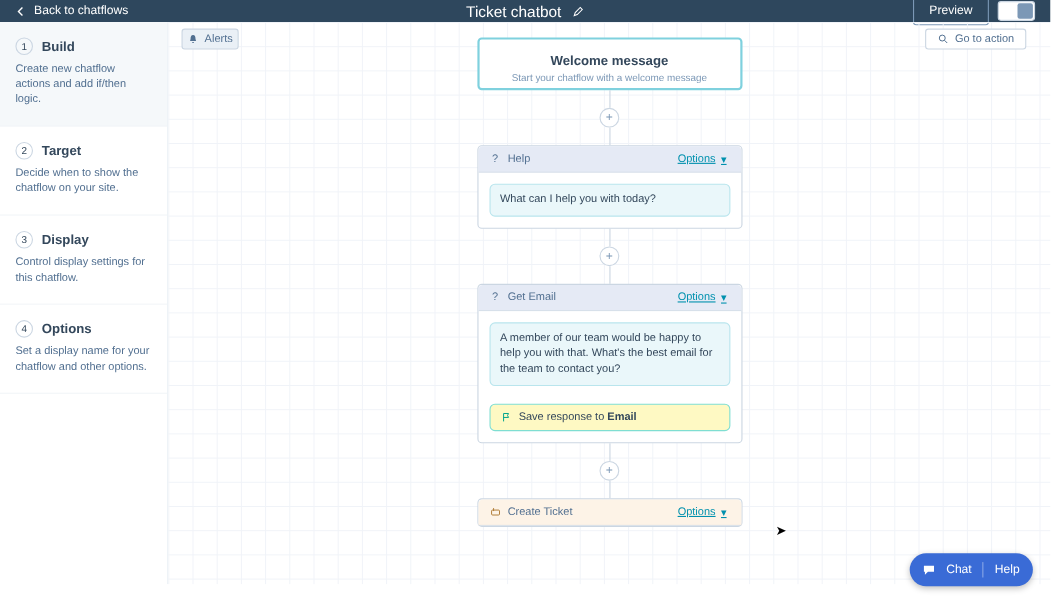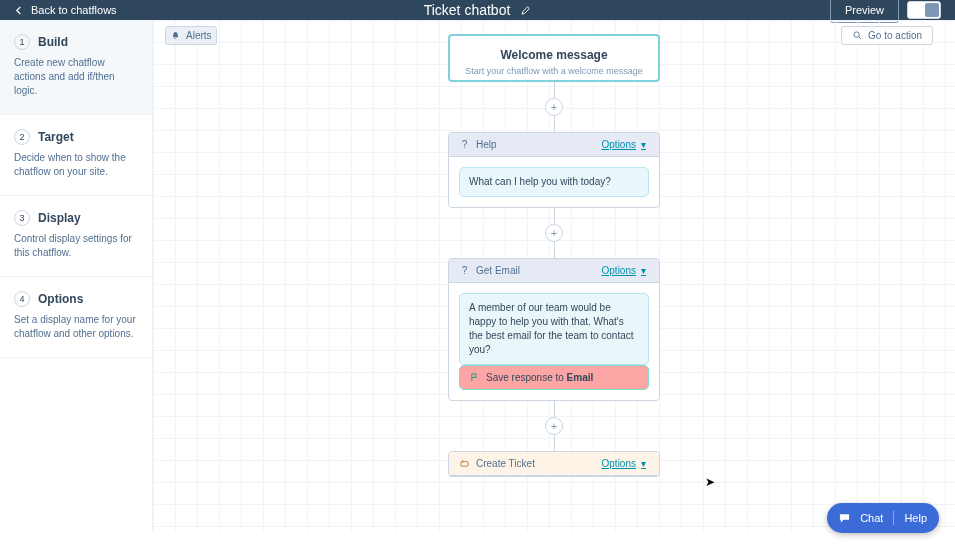--- a/index.html
+++ b/index.html
@@ -31,32 +31,32 @@
 .canvas { flex: 1; position: relative; overflow: auto; background-image: linear-gradient(#f0f3f8 1px, transparent 1px), linear-gradient(90deg, #f0f3f8 1px, transparent 1px); background-size: 22px 22px; padding: 14px 0 40px 0; }
 .canvas-inner { position: relative; width: 100%; }
 .canvas-scroll { display: flex; flex-direction: column; align-items: center; }
 
 
 .canvas-tools { position: absolute; top: 0; left: 0; right: 10px; display: flex; justify-content: space-between; padding: 6px 12px; z-index: 3; }
 .alerts-chip { background: #eaf0f6; border: 1px solid #cbd6e2; border-radius: 3px; padding: 3px 4px; font-size: 10px; color: #516f90; display: flex; align-items: center; gap: 5px; cursor: pointer; }
 .goto-chip { background: #fff; border: 1px solid #cbd6e2; border-radius: 3px; padding: 3px 10px; font-size: 10px; color: #516f90; display: flex; align-items: center; gap: 5px; cursor: pointer; }
 
 
-.flow-card { width: 212px; background: #fff; border: 1px solid #cbd6e2; border-radius: 4px; margin: 0 auto; }
+.flow-card { width: 241px; background: #fff; border: 1px solid #cbd6e2; border-radius: 4px; margin: 0 auto; }
 .flow-card.welcome { border-color: #7fd1de; border-width: 2px; }
 .welcome-head { text-align: center; padding: 12px 12px 4px; }
 .welcome-title { font-size: 12px; font-weight: 600; margin-bottom: 4px; }
 .welcome-sub { font-size: 9px; color: #7c98b6; }
 .card-header { background: #e5eaf5; border-bottom: 1px solid #cbd6e2; border-radius: 4px 4px 0 0; padding: 6px 10px; font-size: 10px; color: #516f90; display: flex; align-items: center; justify-content: space-between; }
 .card-header.orange { background: #fdf3e7; }
 .card-header-left { display: flex; align-items: center; gap: 6px; }
 .options-link { color: #0091ae; text-decoration: underline; font-size: 10px; display: flex; align-items: center; gap: 2px; cursor: pointer; }
 .card-body { padding: 10px; }
 .msg-bubble { background: #eaf7fa; border: 1px solid #b9e5ed; border-radius: 5px; padding: 7px 9px; font-size: 10px; color: #33475b; line-height: 1.4; }
-.save-bubble { background: #fca5a5; border: 1px solid #7fded2; border-radius: 5px; padding: 6px 9px; font-size: 10px; color: #33475b; display: flex; align-items: center; gap: 6px; margin-top: 0; }
+.save-bubble { background: #fef9c3; border: 1px solid #7fded2; border-radius: 5px; padding: 6px 9px; font-size: 10px; color: #33475b; display: flex; align-items: center; gap: 6px; margin-top: 16px; }
 .save-bubble b { font-weight: 700; }
 
 
 .connector { width: 1px; height: 16px; background: #cbd6e2; }
 .add-btn { width: 18px; height: 18px; border: 1px solid #cbd6e2; border-radius: 50%; background: #fff; color: #7c98b6; font-size: 11px; display: flex; align-items: center; justify-content: center; cursor: pointer; }
 .conn-wrap { display: flex; flex-direction: column; align-items: center; }
 
 
 .chat-fab { position: absolute; right: 16px; bottom: 16px; background: #3a6bd6; color: #fff; border-radius: 20px; padding: 8px 12px; display: flex; align-items: center; gap: 10px; font-size: 11px; box-shadow: 0 2px 6px rgba(0,0,0,0.25); }
 .chat-fab .divider { width: 1px; height: 14px; background: rgba(255,255,255,0.4); }

